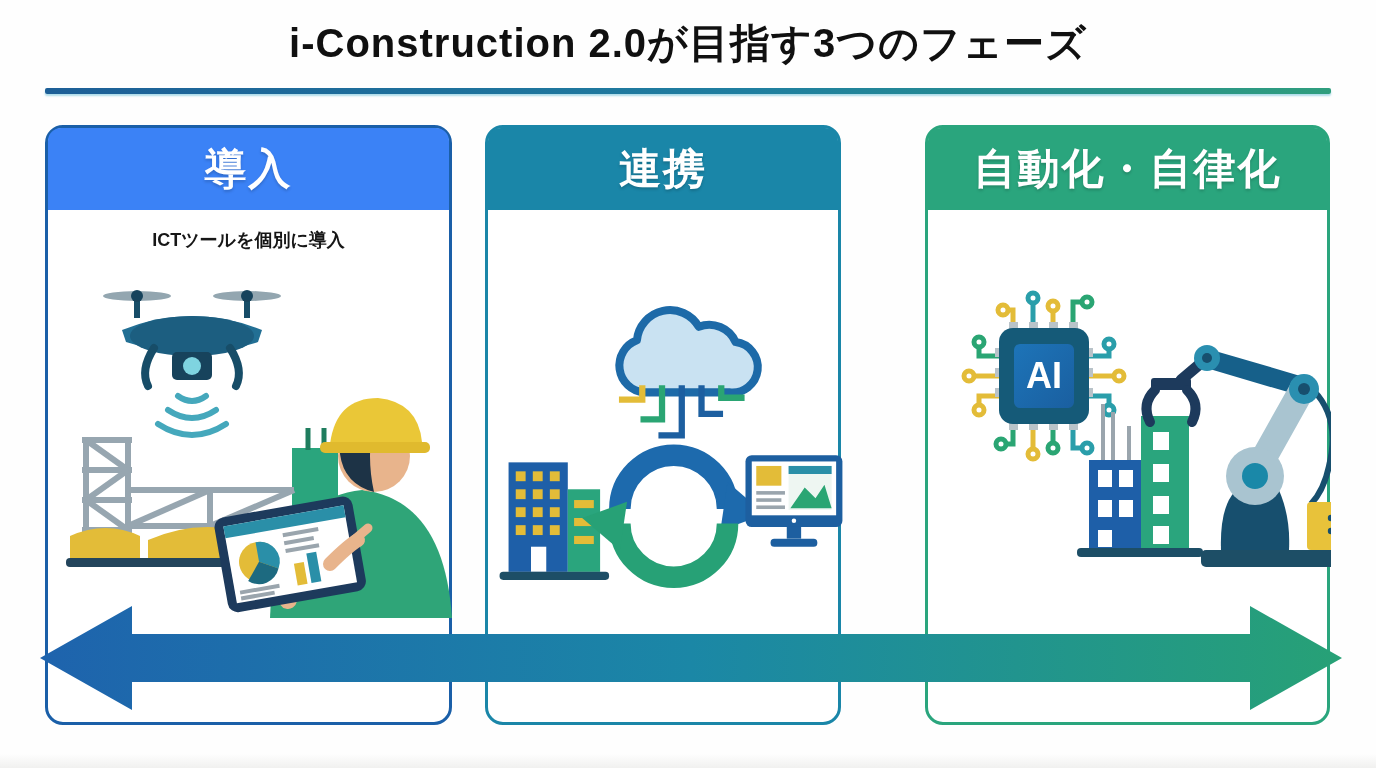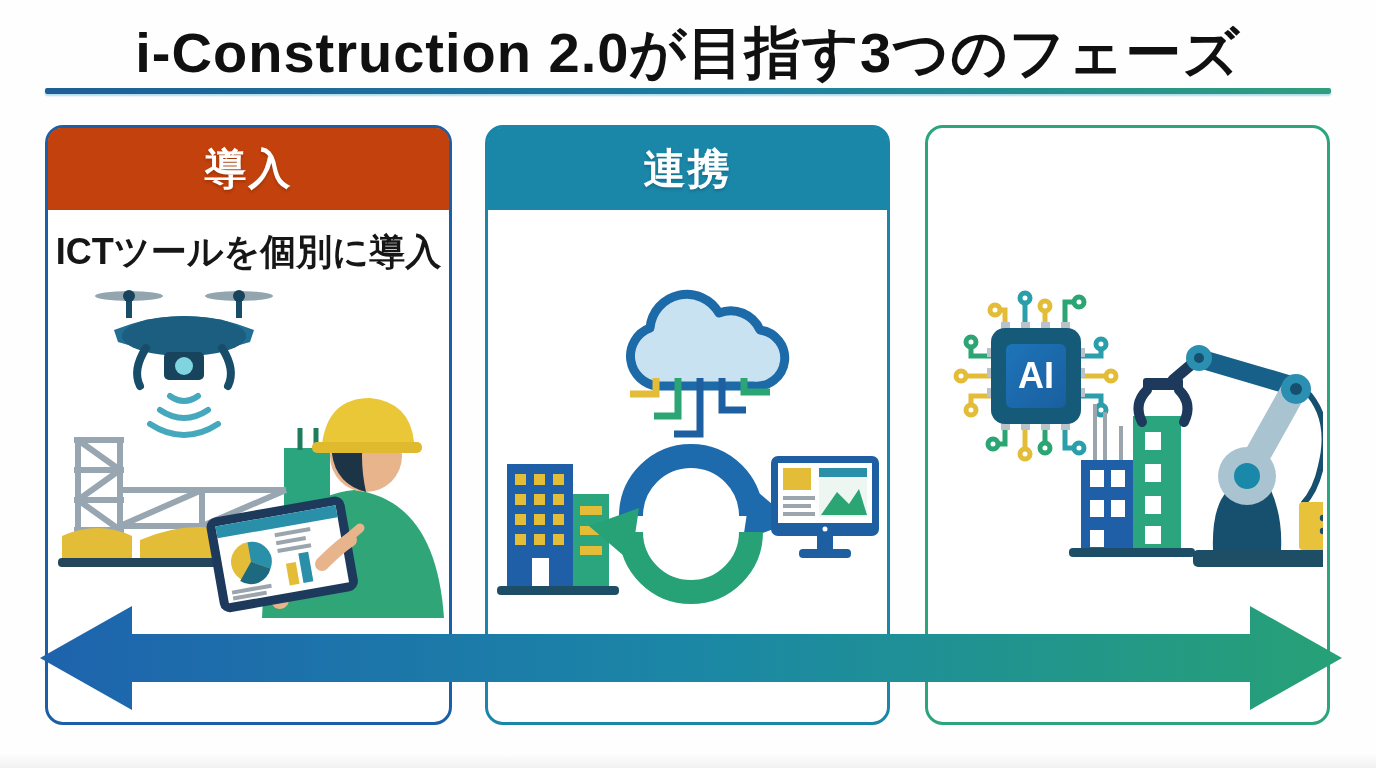--- a/index.html
+++ b/index.html
@@ -3,51 +3,51 @@
 <meta charset="utf-8">
 <style>
   html,body{margin:0;padding:0;}
   body{
     width:1376px;height:768px;position:relative;overflow:hidden;
     background:#fefefe;
     font-family:"Liberation Sans","DejaVu Sans",sans-serif;
   }
   .page-title{
     position:absolute;top:16px;left:0;width:100%;
-    text-align:center;font-size:56px;font-weight:bold;color:#101010;
+    text-align:center;font-size:40px;font-weight:bold;color:#101010;
     letter-spacing:1px;
   }
   .title-underline{
     position:absolute;left:45px;top:88px;width:1286px;height:6px;
     background:linear-gradient(90deg,#1d5f97 0%,#1f7fa0 55%,#2f9e7e 100%);
     box-shadow:0 2px 2px rgba(140,205,225,.7);
     border-radius:2px;
   }
   .card{
     position:absolute;top:125px;height:600px;background:#ffffff;
     border-radius:18px;border:3px solid;box-sizing:border-box;
   }
   .card1{left:45px;width:407px;border-color:#1a5fa8;}
-  .card2{left:485px;width:405px;border-color:#1a86a8;}
+  .card2{left:485px;width:356px;border-color:#1a86a8;}
   .card3{left:925px;width:405px;border-color:#2aa57d;}
   .card-header{
     height:82px;border-radius:13px 13px 0 0;border-bottom:4px solid #ffffff;
     display:flex;align-items:center;justify-content:center;
     color:#ffffff;font-size:42px;font-weight:bold;letter-spacing:2px;
     text-shadow:0 2px 3px rgba(0,0,0,.18);
   }
-  .card1 .card-header{background:#c2410c;}
+  .card1 .card-header{background:#3b82f6;}
   .card2 .card-header{background:#1a86a8;}
   .card3 .card-header{background:#2aa57d;}
   .card-caption{
     margin-top:14px;text-align:center;
-    font-size:36px;font-weight:bold;color:#161616;
+    font-size:18px;font-weight:bold;color:#161616;
   }
   .illus{
-    position:absolute;left:0;top:150px;width:100%;height:400px;
+    position:absolute;left:8px;top:150px;width:100%;height:400px;
     display:flex;align-items:flex-start;justify-content:center;
   }
   .arrow-layer{
     position:absolute;left:0;top:0;width:1376px;height:768px;
     pointer-events:none;z-index:5;
   }
   .bottom-artifact{
     position:absolute;left:0;bottom:0;width:100%;height:14px;
     background:linear-gradient(0deg,rgba(200,200,195,.25),rgba(255,255,255,0));
   }
@@ -202,20 +202,21 @@
         <polygon points="50,59 66,36 78,48 88,33 96,59" fill="#2aa573"></polygon>
         <circle cx="54" cy="73" r="2.5" fill="#ffffff"></circle>
         <rect x="46" y="80" width="16" height="13" fill="#1d5fa0"></rect>
         <rect x="28" y="93" width="52" height="9" rx="4" fill="#1d5fa0"></rect>
       </g>
     </svg>
   </div>
 </div>
 
 <div class="card card3">
+  <div class="card-header">自動化・自律化</div>
   <div class="illus">
     <svg width="390" height="340" viewBox="0 0 390 340">
       <defs>
         <linearGradient id="chipGrad" x1="0" y1="0" x2="1" y2="1">
           <stop offset="0" stop-color="#1d74b8"></stop>
             <stop offset="1" stop-color="#1a5fa0"></stop>
         </linearGradient>
       </defs>
 
       <g transform="translate(16,6)">

